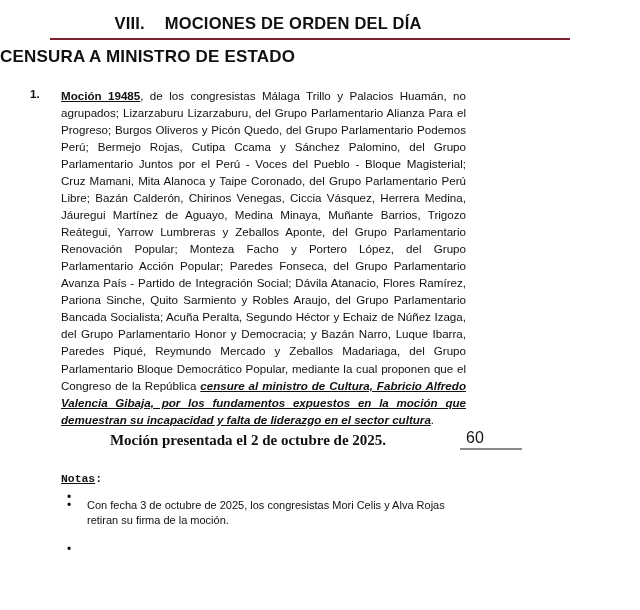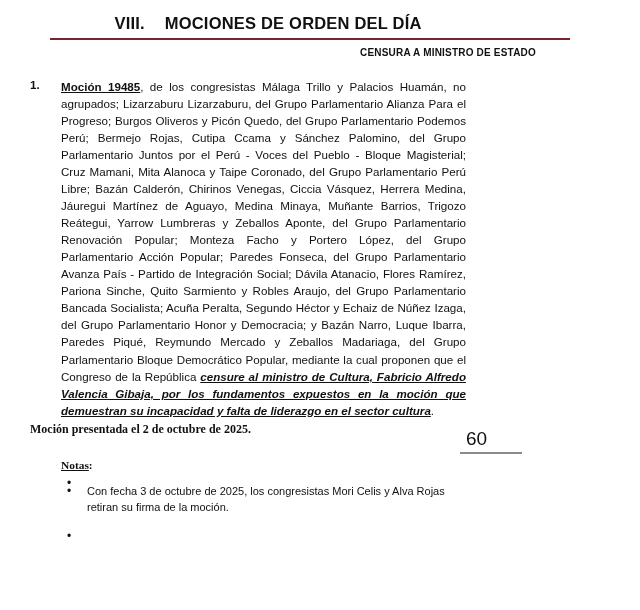--- a/index.html
+++ b/index.html
@@ -41,22 +41,22 @@
     position: absolute;
     left: 50px;
     top: 38px;
     width: 520px;
     height: 2px;
     background: #7b2230;
   }
 
   
   .subtitle {
-    text-align: right;
-    font-size: 10px;
+    text-align: left;
+    font-size: 17px;
     font-weight: bold;
     letter-spacing: 0.2px;
     margin-top: 14px;
   }
 
   
   .item {
     position: relative;
     margin: 20px 70px 0 30px;
   }
@@ -77,55 +77,56 @@
   .u-bold-underline {
     font-weight: bold;
     text-decoration: underline;
   }
   .resolve {
     font-weight: bold;
     font-style: italic;
     text-decoration: underline;
   }
   .presented {
-    font-size: 12px;
+    font-size: 15px;
     font-weight: bold;
     font-family: "Liberation Serif", serif;
     margin-top: 2px;
     line-height: 1.4;
+    text-align: center;
   }
 
   
   .page-number-box {
     position: absolute;
     right: 12px;
     top: 428px;
     width: 64px;
     text-align: left;
   }
   .page-number {
-    font-size: 19px;
+    font-size: 16px;
     padding-left: 6px;
     line-height: 1.2;
   }
   .page-number-rule {
     margin-top: 1px;
     height: 2px;
     background: #8a8a8a;
     width: 62px;
   }
 
   
   .notes {
     margin: 22px 70px 0 61px;
   }
   .notes-title {
     font-size: 11.4px;
     font-weight: bold;
-    font-family: Liberation Serif, serif;
+    font-family: Liberation Mono, monospace;
     margin-bottom: 5px;
   }
   .notes-title .u {
     text-decoration: underline;
   }
   .note-item {
     position: relative;
     padding-left: 26px;
     margin-bottom: 13px;
     font-size: 11px;

